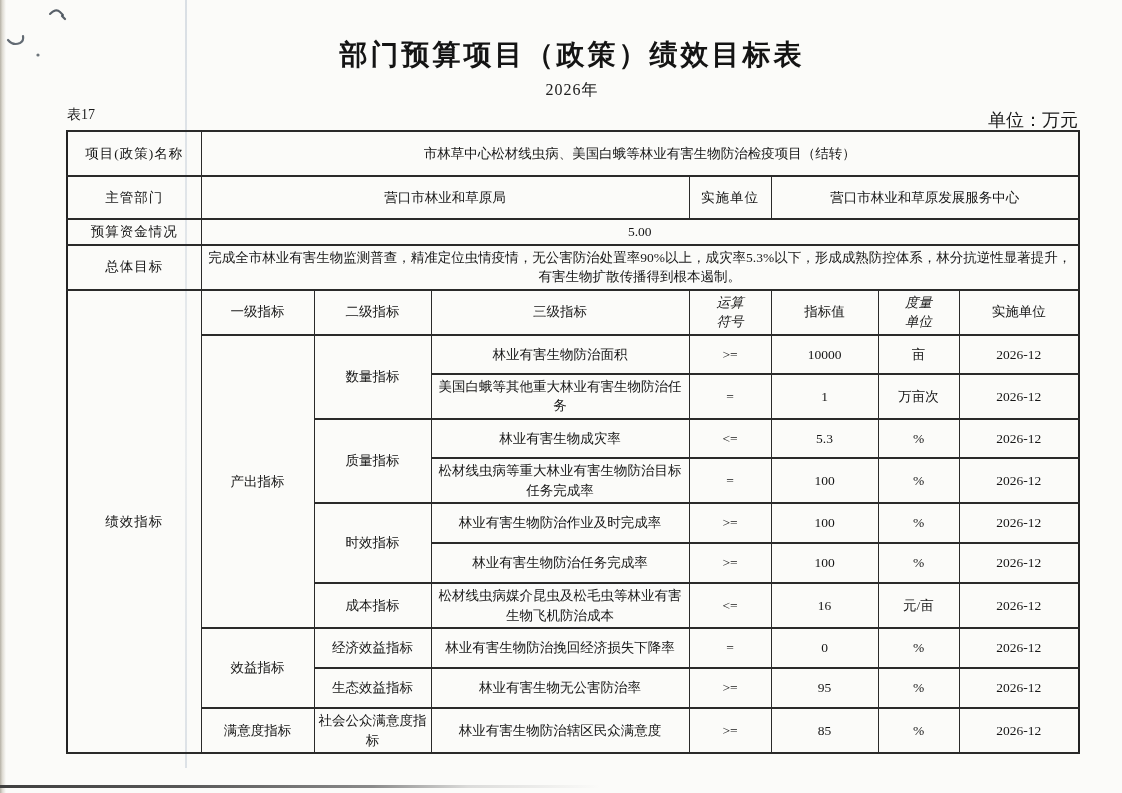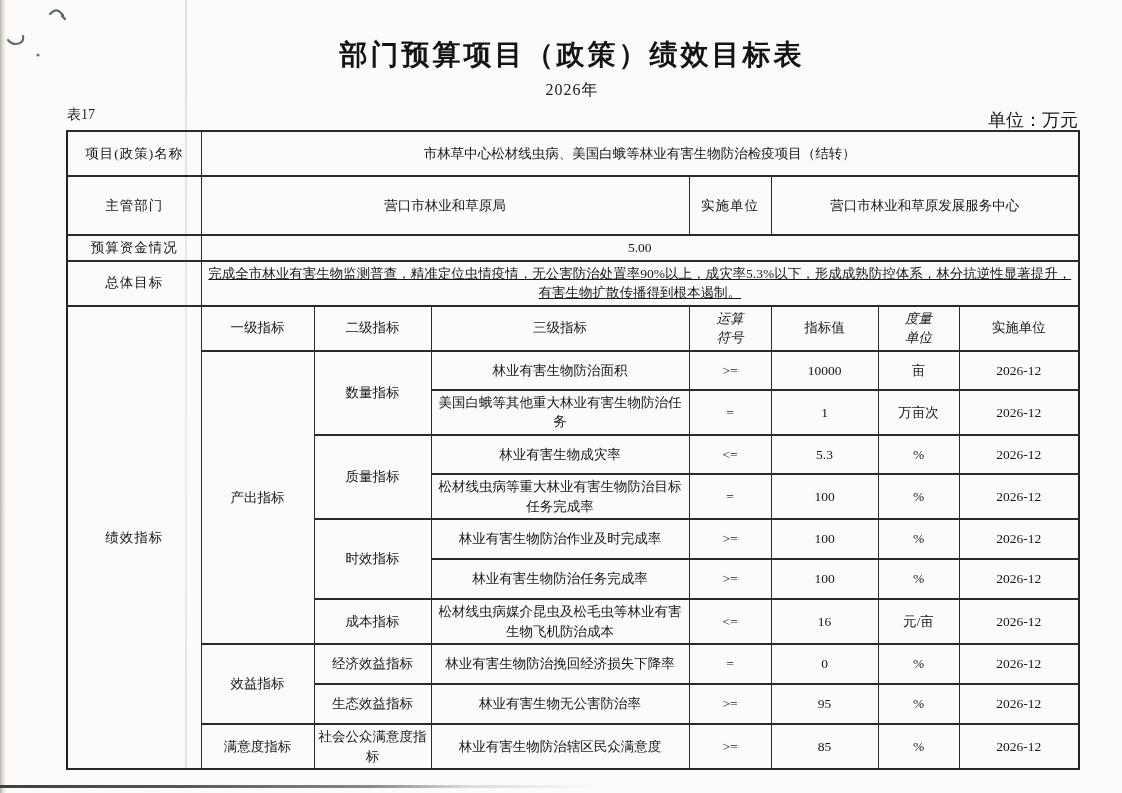--- a/index.html
+++ b/index.html
@@ -50,21 +50,21 @@
   table.main td{
     border:solid #2a2a2a;border-width:2px 1px;
     text-align:center;vertical-align:middle;
     padding:2px 4px;line-height:1.45;
     overflow:hidden;
   }
   table.main{border:2.5px solid #232323;}
   td.label{letter-spacing:1px;}
   td.prewrap{white-space:pre-line;line-height:1.25;font-style:italic;}
   td.num-right{text-align:right;padding-right:9px;margin-top:48px;}
-  td.goal-text{padding:3px 14px;line-height:1.55;text-decoration:underline;}
+  td.goal-text{padding:3px 14px;line-height:1.55;}
   col.c1{width:134px;} col.c2{width:113px;} col.c3{width:117px;}
   col.c4{width:258px;} col.c5{width:82px;}  col.c6{width:107px;}
   col.c7{width:81px;}  col.c8{width:120px;}
 </style>
 </head>
 <body>
 
 <div class="scan-left-edge"></div>
 <div class="scan-crease"></div>
 <div class="scan-bottom-line"></div>
@@ -91,21 +91,21 @@
       <col class="c7">
       <col class="c8">
   </colgroup>
 
   <tbody>
       <tr style="height:45px">
     <td class="label">项目(政策)名称</td>
     <td colspan="7">市林草中心松材线虫病、美国白蛾等林业有害生物防治检疫项目（结转）</td>
   </tr>
 
-  <tr style="height:59px">
+  <tr style="height:43px">
     <td class="label">主管部门</td>
     <td colspan="3">营口市林业和草原局</td>
     <td class="label">实施单位</td>
     <td colspan="3">营口市林业和草原发展服务中心</td>
   </tr>
 
   <tr style="height:20px">
     <td class="label">预算资金情况</td>
     <td colspan="7" class="num-right">5.00</td>
   </tr>

